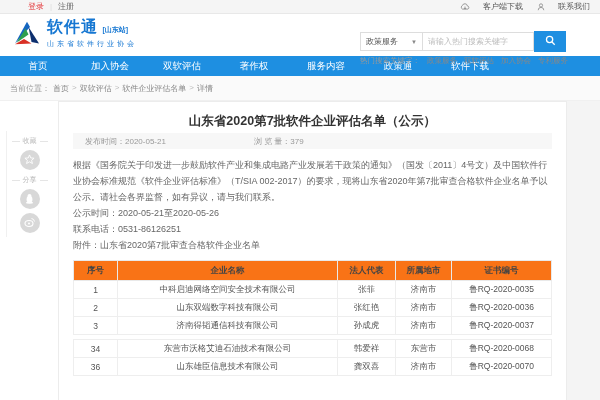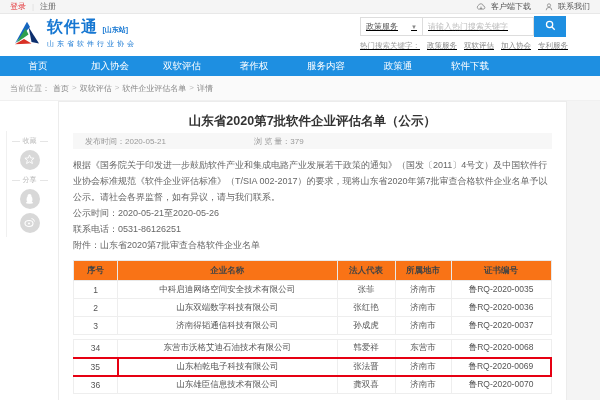--- a/index.html
+++ b/index.html
@@ -3,36 +3,36 @@
 <meta charset="utf-8">
 <style>
   * { margin:0; padding:0; box-sizing:border-box; }
   html,body { width:600px; height:400px; overflow:hidden; background:#fff;
     font-family:"Liberation Sans","DejaVu Sans",sans-serif; }
 
   
   .topbar { height:14px; background:#f5f5f5; border-bottom:1px solid #e8e8e8;
     display:flex; align-items:center; justify-content:space-between; padding:0 10px; font-size:8px; }
   .topbar-left { display:flex; align-items:center; gap:6px; color:#999; }
-  .login { color:#e4393c; cursor:pointer; }
+  .login { color:#e4393c; cursor:pointer;margin-left:18px; }
   .register { color:#666; cursor:pointer; }
   .tb-sep { color:#ddd; }
   .topbar-right { display:flex; align-items:center; gap:14px; color:#555; }
-  .tb-item { display:flex; align-items:center; gap:5px; cursor:pointer; }
+  .tb-item { display:flex; align-items:center; gap:13px; cursor:pointer; }
   .tb-item svg { display:block; }
 
   
   .header { height:42px; background:#fff; position:relative; }
   .logo-wrap { position:absolute; left:12px; top:4px; display:flex; gap:5px; }
   .logo-mark { width:30px; height:30px; }
   .logo-text-main { font-size:16px; font-weight:bold; color:#1677d2; line-height:16px; letter-spacing:1px; }
   .logo-station { font-size:7px; color:#1677d2; font-weight:bold; }
   .logo-sub { font-size:7px; color:#1677d2; letter-spacing:3px; margin-top:3px; }
 
-  .search-area { position:absolute; right:32px; top:2px;text-decoration:underline; }
+  .search-area { position:absolute; right:32px; top:17px; }
   .search-row { display:flex; align-items:center; }
   .search-select { width:62px; height:19px; border:1px solid #ddd; border-right:none; background:#fff;
     font-size:8px; color:#555; display:flex; align-items:center; justify-content:space-between;
     padding:0 5px; cursor:pointer; }
   .search-select .caret { font-size:6px; color:#888; }
   .search-input { width:112px; height:19px; border:1px solid #ddd; font-size:8px; padding:0 5px; color:#333; outline:none; }
   .search-input::placeholder { color:#bbb; }
   .search-btn { width:32px; height:21px; background:#1e8fe1; border:none; display:flex;
     align-items:center; justify-content:center; cursor:pointer; }
   .hot-row { margin-top:4px; font-size:7.5px; color:#999; display:flex; gap:7px; }
@@ -268,27 +268,20 @@
           <tr class="gap-row">
             <td colspan="5"></td>
           </tr>
           <tr>
             <td>34</td>
             <td class="">东营市沃格艾迪石油技术有限公司</td>
             <td>韩爱祥</td>
             <td>东营市</td>
             <td class="">鲁RQ-2020-0068</td>
           </tr>
-          <tr class="hl">
-            <td>35</td>
-            <td class="hl-first">山东柏乾电子科技有限公司</td>
-            <td>张法晋</td>
-            <td>济南市</td>
-            <td class="hl-last">鲁RQ-2020-0069</td>
-          </tr>
           <tr>
             <td>36</td>
             <td class="">山东雄臣信息技术有限公司</td>
             <td>龚双喜</td>
             <td>济南市</td>
             <td class="">鲁RQ-2020-0070</td>
           </tr>
         </tbody>
     </table>
   </div>

